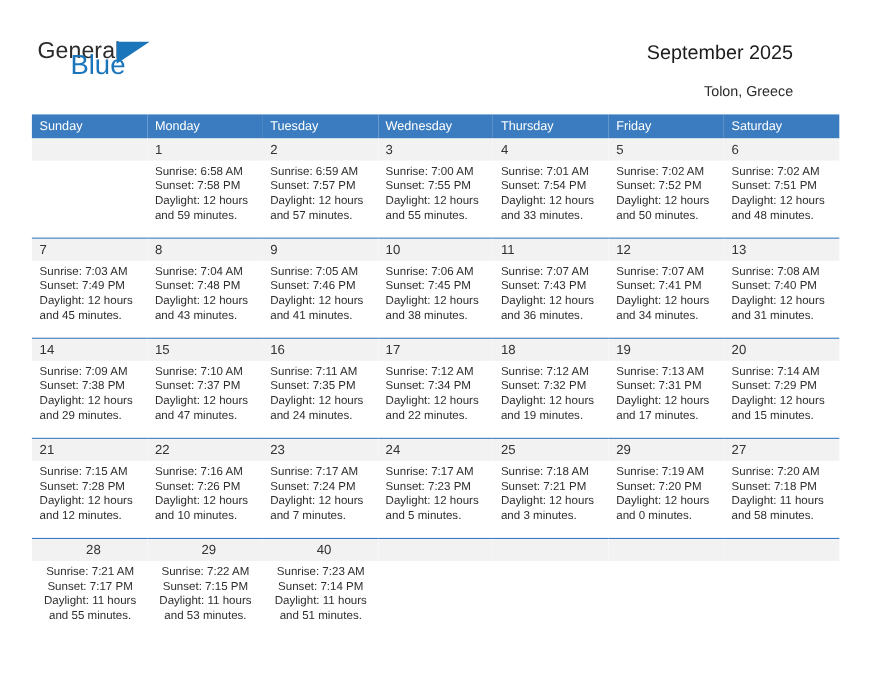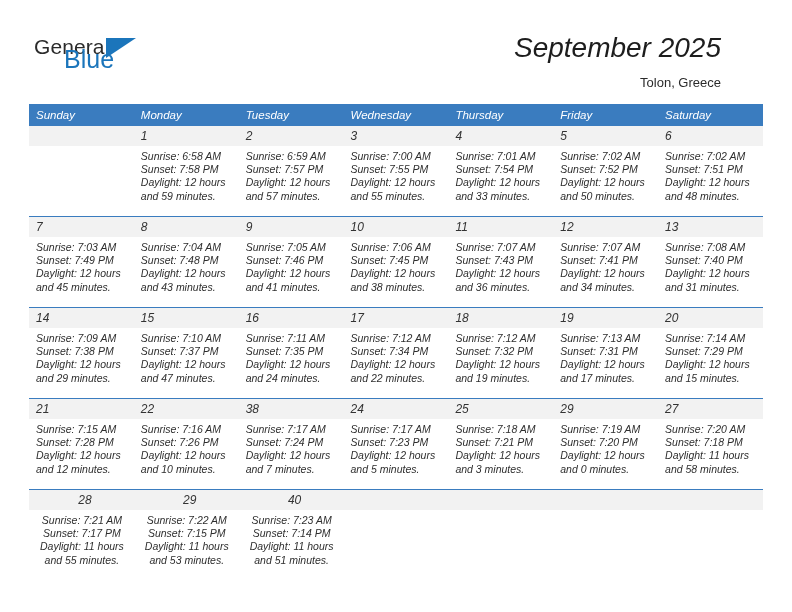--- a/index.html
+++ b/index.html
@@ -62,45 +62,43 @@
     color: #1b75bb;
     line-height: 21px;
   }
   .title-block {
     position: absolute;
     right: 36px;
     top: 32px;
     text-align: right;
   }
   .cal-title {
-    font-size: 28px;
+    font-size: 18px;
     color: #1d1d1d;
     line-height: 32px;
     font-weight: normal;
     margin: 0;
     white-space: nowrap;
-    font-style: italic;
   }
   .cal-subtitle {
     font-size: 13px;
     color: #2b2b2b;
     line-height: 18px;
     margin-top: 10px;
     white-space: nowrap;
   }
 
   
   .calendar {
     position: absolute;
     left: 29px;
     top: 104px;
     width: 734px;
     border-collapse: collapse;
     table-layout: fixed;
-    font-style: italic;
   }
   .calendar th {
     background: #3a7cbf;
     color: #ffffff;
     font-size: 11.5px;
     font-weight: normal;
     text-align: left;
     padding: 4px 0 4px 7px;
     height: 14px;
     line-height: 14px;
@@ -389,21 +387,21 @@
         <td>
           <div class="daynum">22</div>
           <div class="cellbody">
             <div>Sunrise: 7:16 AM</div>
             <div>Sunset: 7:26 PM</div>
             <div>Daylight: 12 hours</div>
             <div>and 10 minutes.</div>
           </div>
         </td>
         <td>
-          <div class="daynum">38</div>
+          <div class="daynum">23</div>
           <div class="cellbody">
             <div>Sunrise: 7:17 AM</div>
             <div>Sunset: 7:24 PM</div>
             <div>Daylight: 12 hours</div>
             <div>and 7 minutes.</div>
           </div>
         </td>
         <td>
           <div class="daynum">24</div>
           <div class="cellbody">

